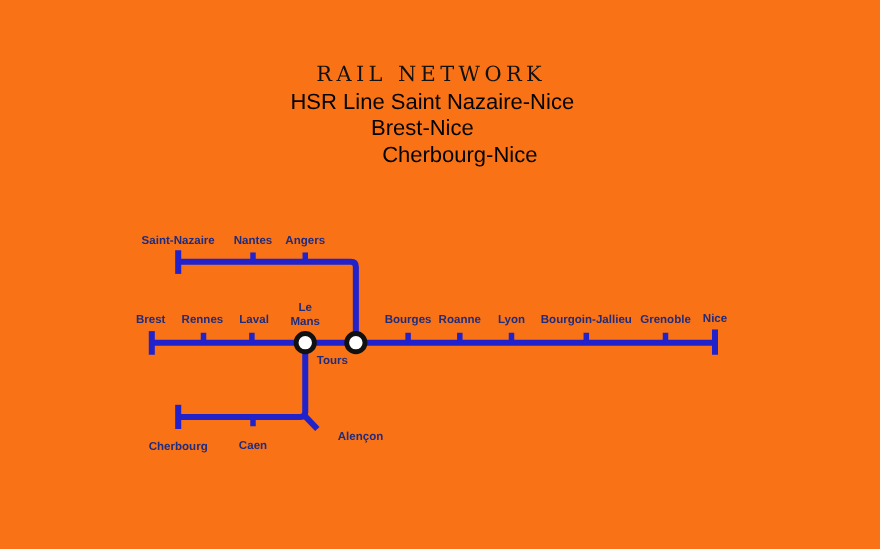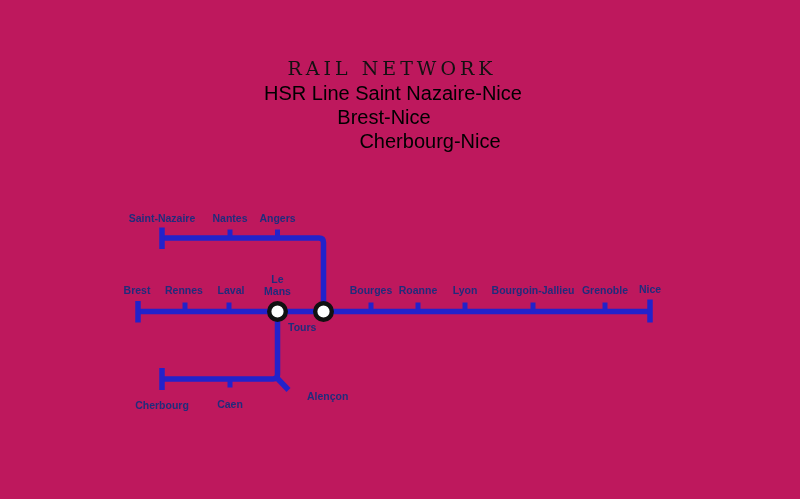--- a/index.html
+++ b/index.html
@@ -1,20 +1,20 @@
 <!DOCTYPE html>
 <html><head>
 <meta charset="utf-8">
 <style>
   html, body { margin: 0; padding: 0; background: #ffffff; }
   .page {
     position: relative;
     width: 800px;
     height: 499px;
-    background: #be185d;
+    background: #f97316;
     overflow: hidden;
     font-family: "Liberation Sans", sans-serif;
   }
   .map-title {
     position: absolute;
     top: 57px;
     left: 392px;
     transform: translateX(-50%);
     font-size: 19px;
     letter-spacing: 4px;
@@ -25,21 +25,21 @@
   .map-subtitle {
     position: absolute;
     transform: translateX(-50%);
     font-size: 20px;
     color: #000000;
     white-space: nowrap;
     font-family: "Liberation Sans", sans-serif;
   }
   .sub-1 { top: 82px;  left: 393px; }
   .sub-2 { top: 106px; left: 384px; }
-  .sub-3 { top: 130px; left: 430px; }
+  .sub-3 { top: 130px; left: 418px; }
   .network-svg { position: absolute; top: 0; left: 0; }
 </style>
 </head>
 <body>
 
 <div class="page">
   <div class="map-title">RAIL NETWORK</div>
   <div class="map-subtitle sub-1">HSR Line Saint Nazaire-Nice</div>
   <div class="map-subtitle sub-2">Brest-Nice</div>
   <div class="map-subtitle sub-3">Cherbourg-Nice</div>

